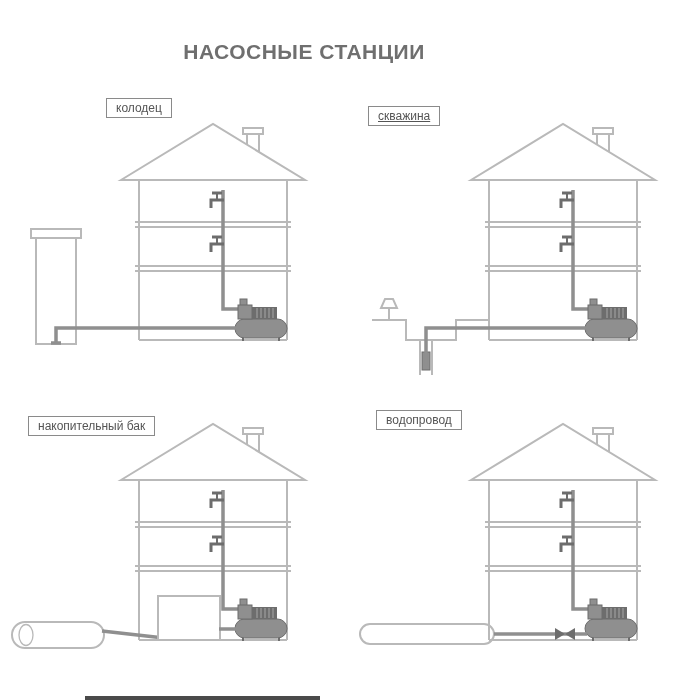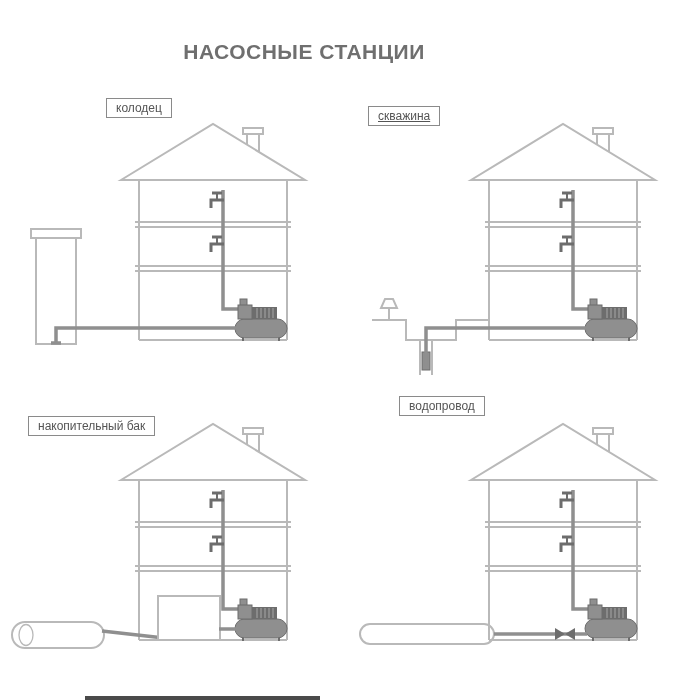--- a/index.html
+++ b/index.html
@@ -84,21 +84,21 @@
         </g>
       </symbol>
     </defs>
   </svg>
 
   <div class="title">НАСОСНЫЕ СТАНЦИИ</div>
 
   <div class="panel-label" style="left:106px; top:98px;">колодец</div>
   <div class="panel-label" style="left:368px; top:106px;text-decoration:underline;">скважина</div>
   <div class="panel-label" style="left:28px;  top:416px;">накопительный бак</div>
-  <div class="panel-label" style="left:376px; top:396px;margin-left:23px;">водопровод</div>
+  <div class="panel-label" style="left:376px; top:410px;">водопровод</div>
 
   <svg class="panel" style="left:8px; top:88px;" width="330" height="290" viewBox="0 0 330 290">
     <g>
       <rect class="lnf" x="28" y="150" width="40" height="106"></rect>
       <rect class="lnf" x="23" y="141" width="50" height="9"></rect>
     </g>
     <use href="#house-sym" x="85" y="28"></use>
     <g>
       <polyline class="pipe" points="229,240 48,240 48,254"></polyline>
       <line class="pipe" x1="43" y1="255" x2="53" y2="255"></line>

